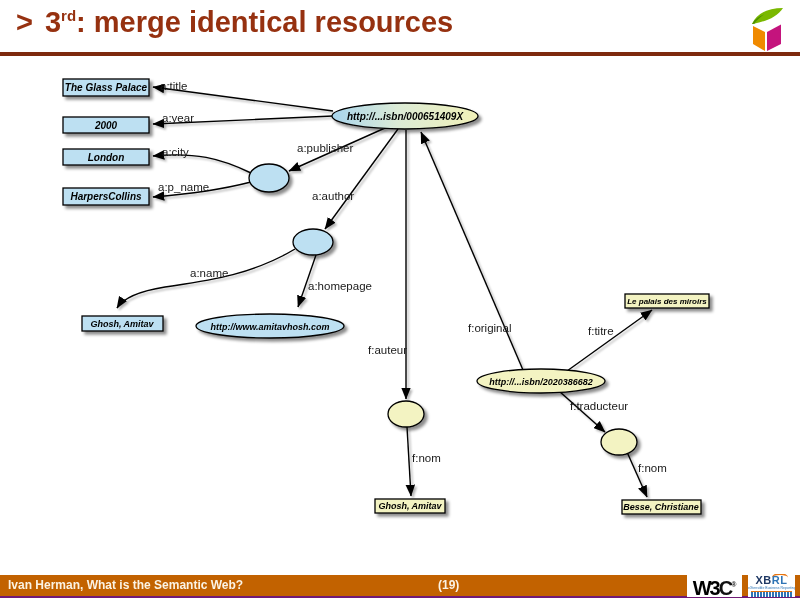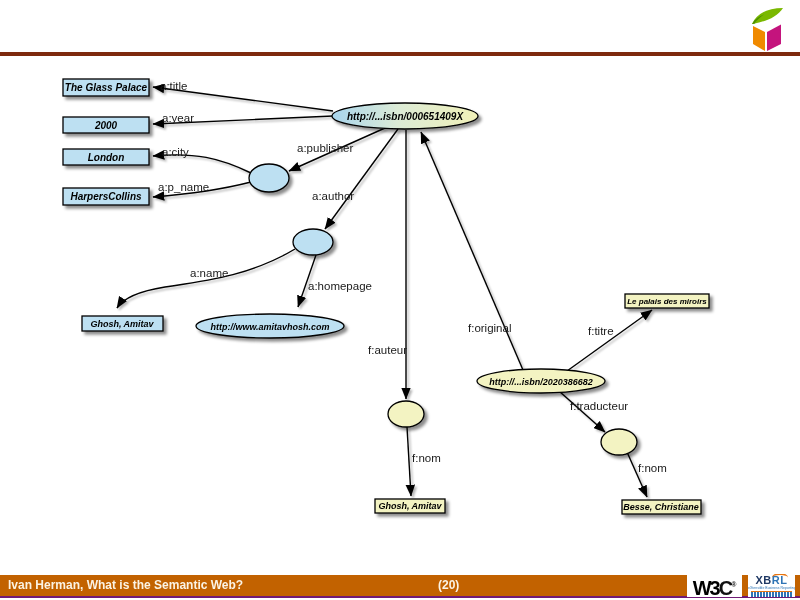--- a/index.html
+++ b/index.html
@@ -169,34 +169,35 @@
         <rect class="node-rect-yellow" x="375" y="499" width="70" height="14"></rect>
         <text class="node-label fs9" x="410" y="509">Ghosh, Amitav</text>
       </g>
       <g>
         <rect class="node-rect-yellow" x="622" y="500" width="79" height="14"></rect>
         <text class="node-label fs9" x="661" y="510">Besse, Christiane</text>
       </g>
     </g>
   </svg>
 
+  <div class="title"><span>&gt;</span><span style="margin-left:12px;">3</span><sup>rd</sup><span>: merge identical resources</span></div>
   <div class="rule"></div>
 
   <div class="sw-cube">
     <svg viewBox="0 0 44 48" width="44" height="48">
       <path d="M6,19 C11,8 22,3 37,3 C32,11 23,15 13,17.5 C10,18.3 7.5,18.8 6,19 Z" fill="#7AB800"></path>
       <path d="M6,19 C9,14 13,11 18,9.5 C13,13 10,16 8.5,18.7 Z" fill="#4E8F00"></path>
       <polygon points="7,21 19,27 19,46 7,39" fill="#F08A00"></polygon>
       <polygon points="21,27 35,19.5 35,39 21,46" fill="#C4147D"></polygon>
     </svg>
   </div>
 
   <div class="footer">
     <span class="author">Ivan Herman, What is the Semantic Web?</span>
-    <span class="page">(20)</span>
+    <span class="page">(19)</span>
   </div>
   <div class="w3c-logo"><span class="w3">W3</span><span class="c">C</span><sup>®</sup></div>
   <div class="xbrl-logo">
     <div class="xbrl-word"><span class="xb">XB</span><span class="rl">RL</span><span class="xbrl-swoosh"></span></div>
     <div class="xbrl-tagline">eXtensible Business Reporting Language</div>
     <div class="xbrl-bar"></div>
   </div>
 
 </div>
 

